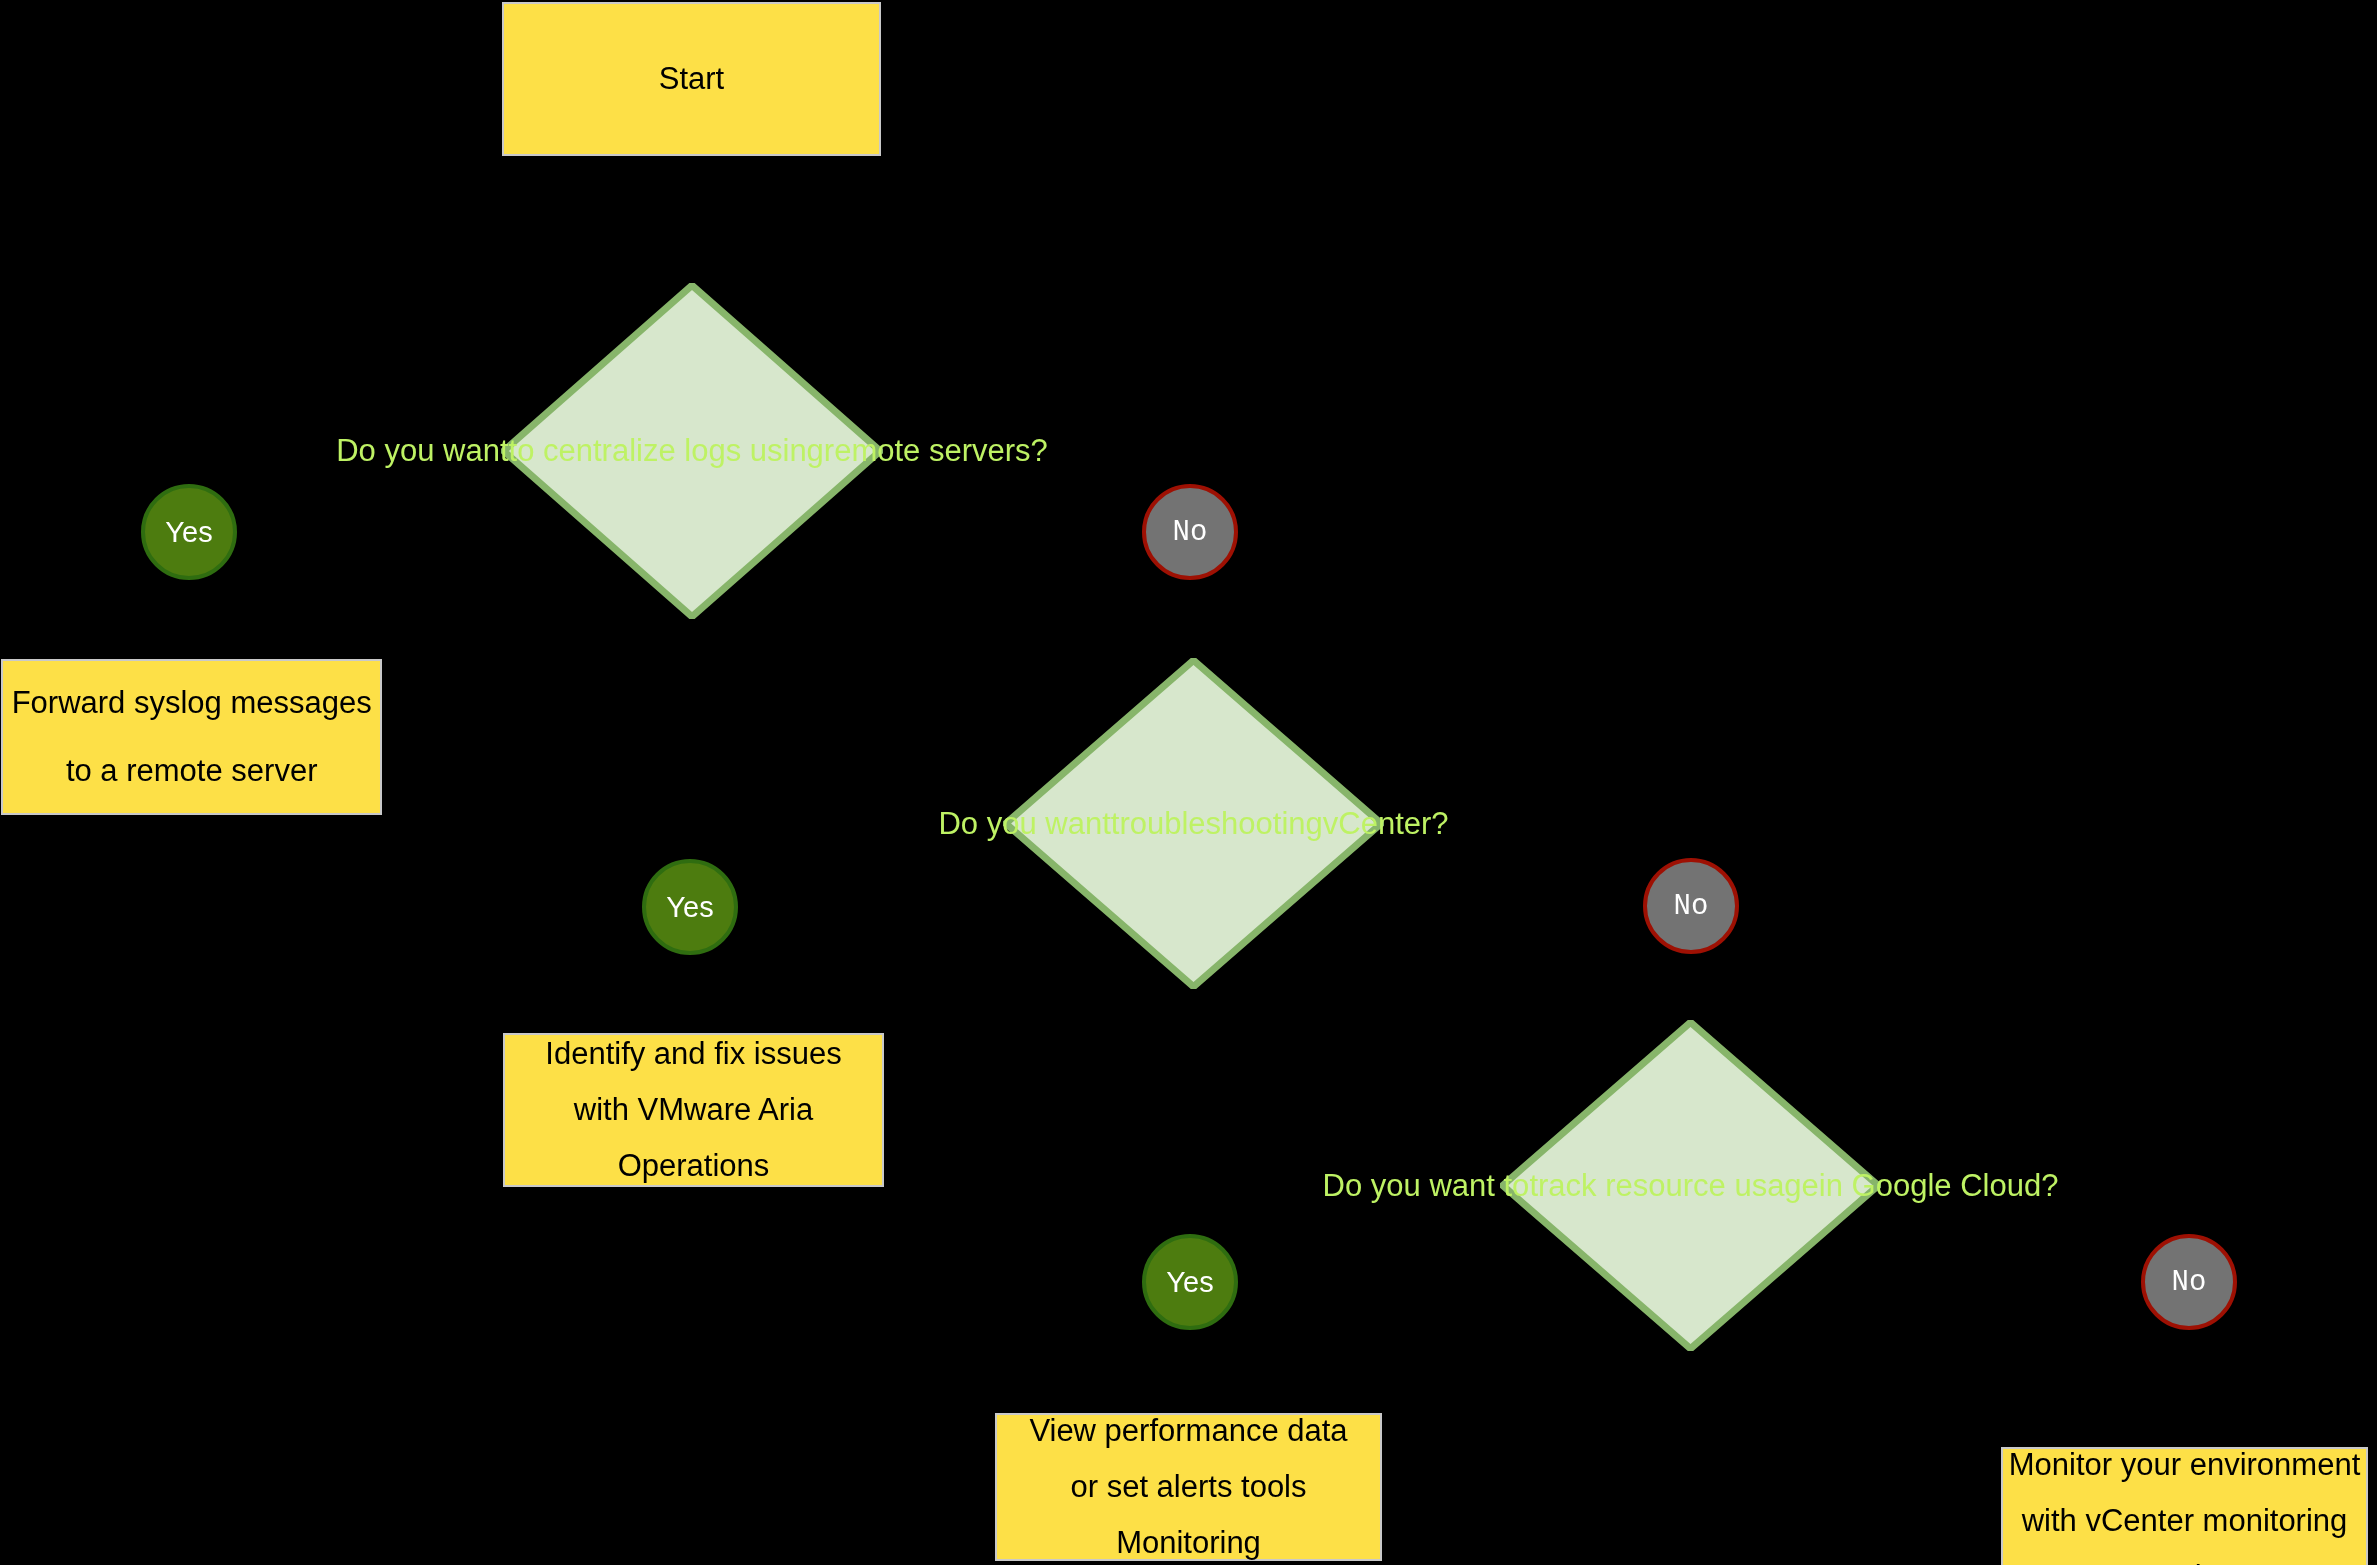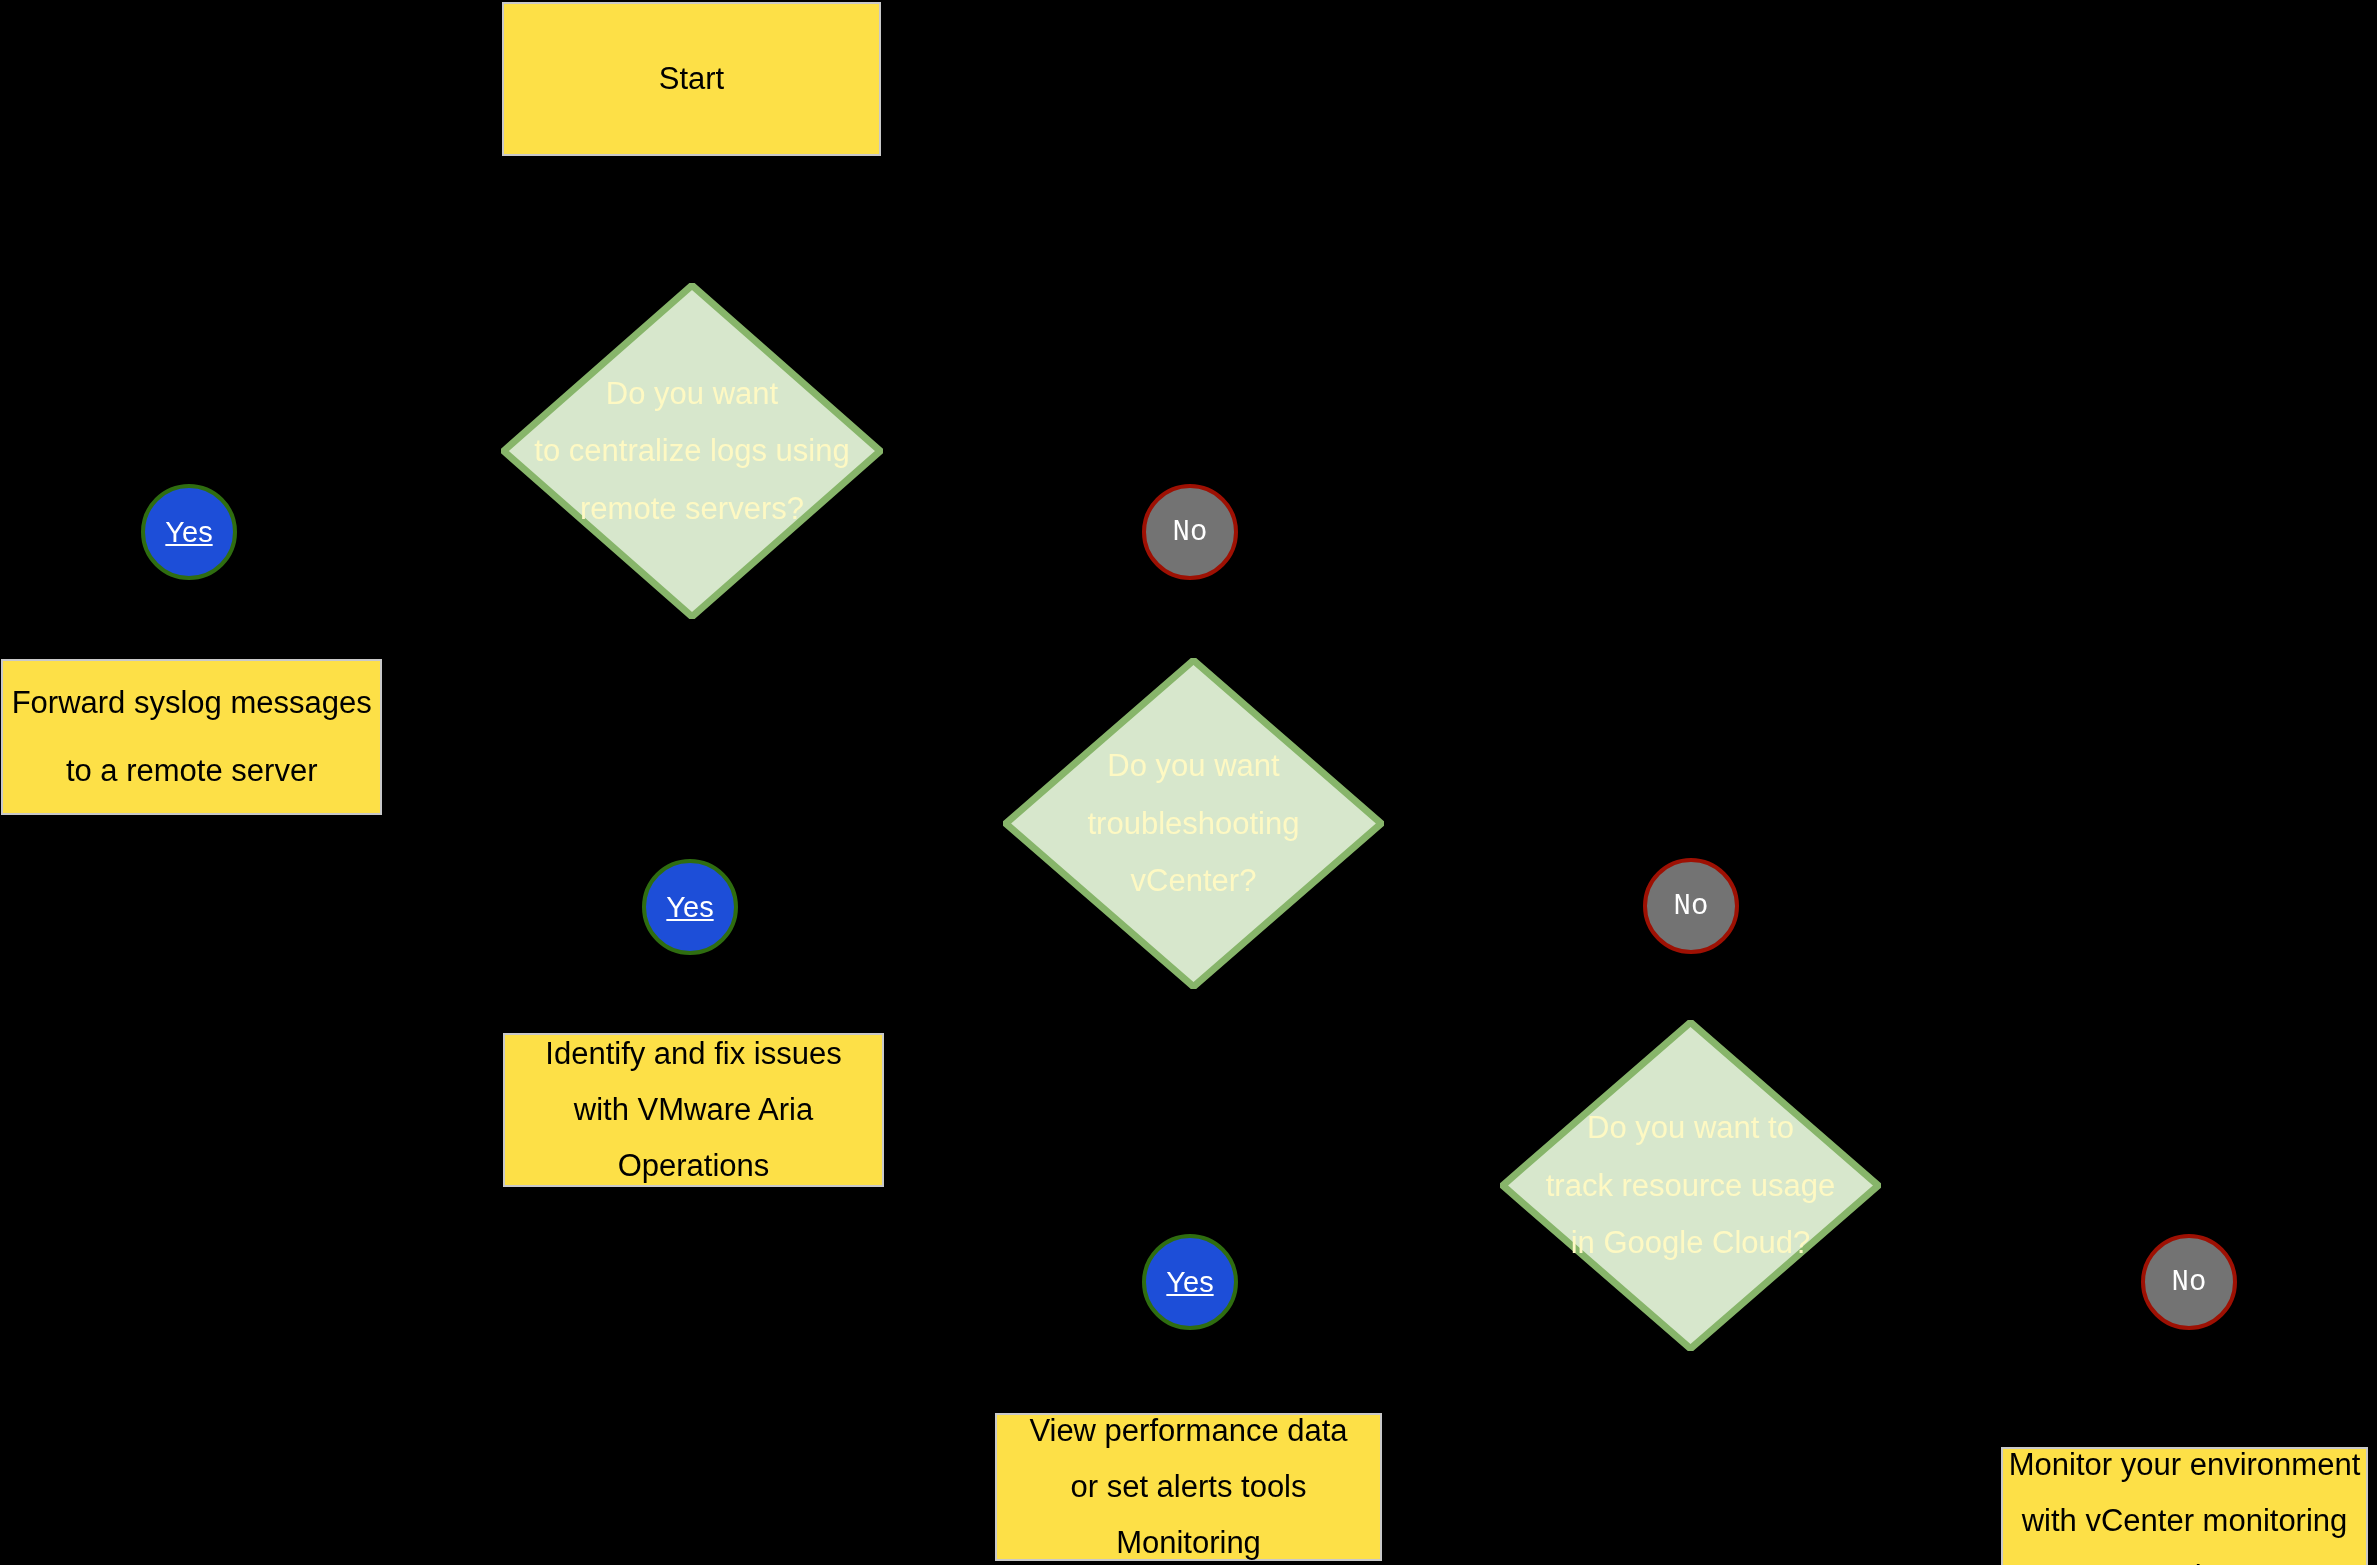--- a/index.html
+++ b/index.html
@@ -31,41 +31,41 @@
   .diamond polygon {
     fill: #d7e7cc;
     stroke: #87b56a;
     stroke-width: 7px;
     vector-effect: non-scaling-stroke;
   }
   .diamond-label {
     position: absolute;
     left: 0; top: 0; right: 0; bottom: 0;
     display: flex;
-    flex-direction: column;
+    flex-direction: row;
     align-items: center;
     justify-content: center;
     text-align: center;
-    color: #fef9c3;
+    color: #bef264;
     font-size: 31px;
     line-height: 1.85;
   }
   .edge-circle {
     position: absolute;
     width: 96px;
     height: 96px;
     border-radius: 50%;
     box-sizing: border-box;
     display: flex;
     align-items: center;
     justify-content: center;
     color: #ffffff;
     font-size: 29px;
   }
-  .edge-circle.yes { background: #1d4ed8; border: 4.4px solid #2f6d10; text-decoration: underline; }
+  .edge-circle.yes { background: #4d7c0f; border: 4.4px solid #2f6d10; }
   .edge-circle.no  { background: #737373; border: 4.4px solid #9e1003; font-family: Liberation Mono, monospace; }
 </style>
 </head>
 <body>
 
 <div class="canvas">
 
   <div class="node-box" style="left:502px; top:1.9px; width:379px; height:154px;">
     <span class="line">Start</span>
   </div>

